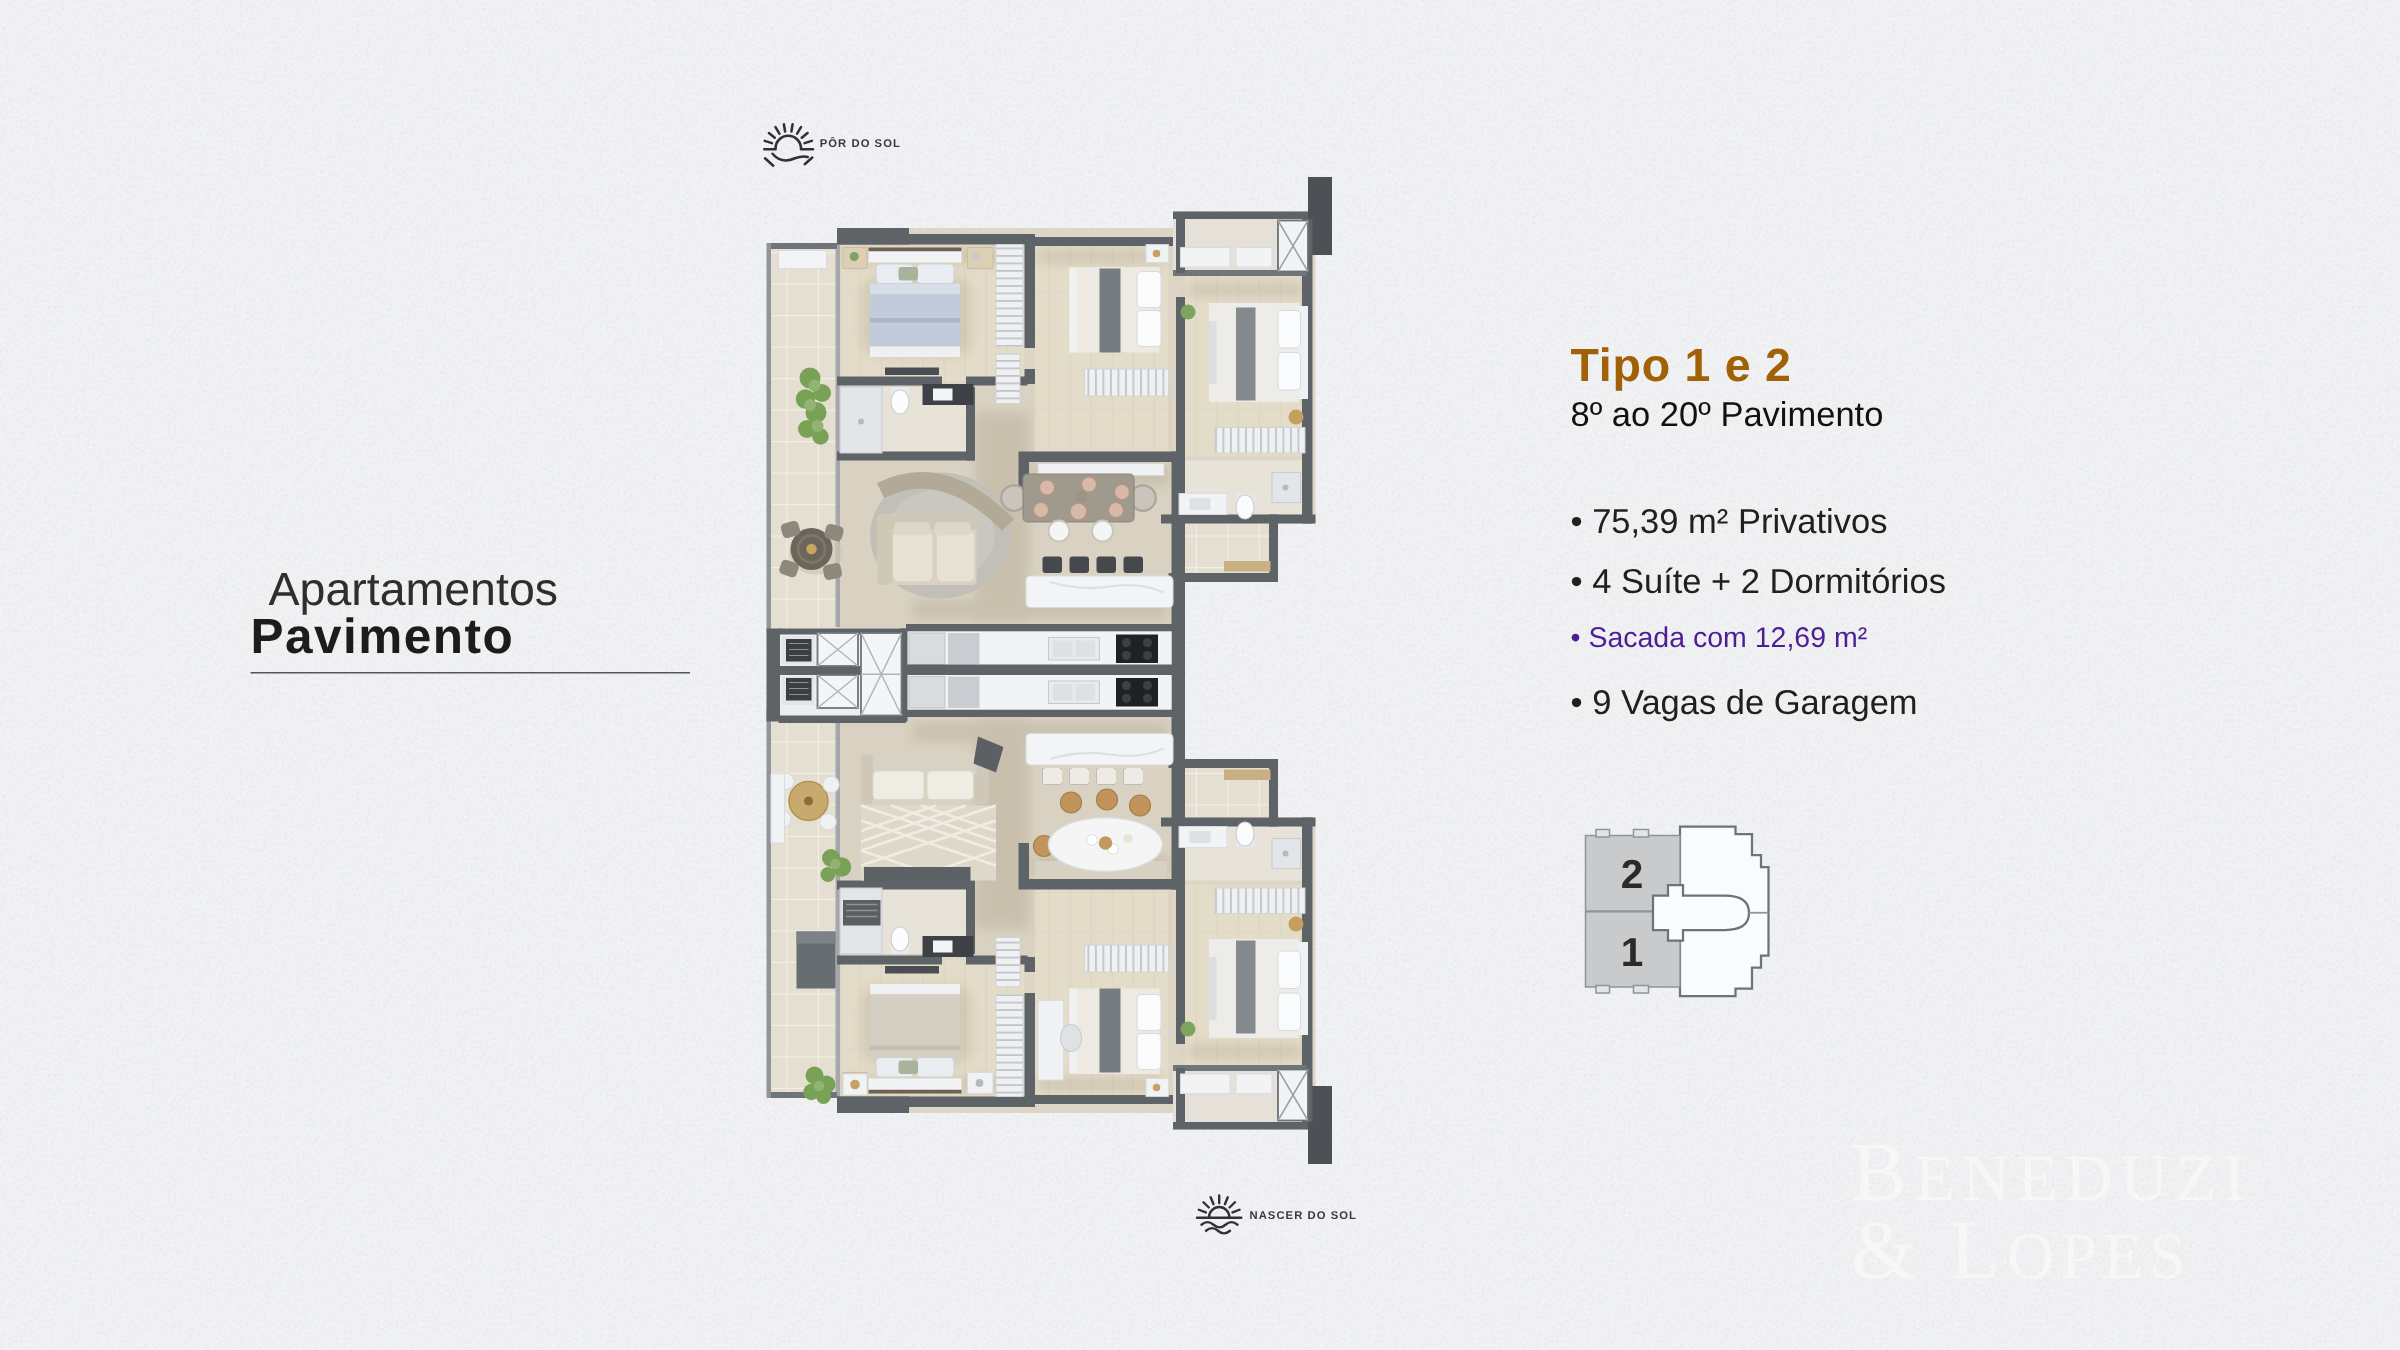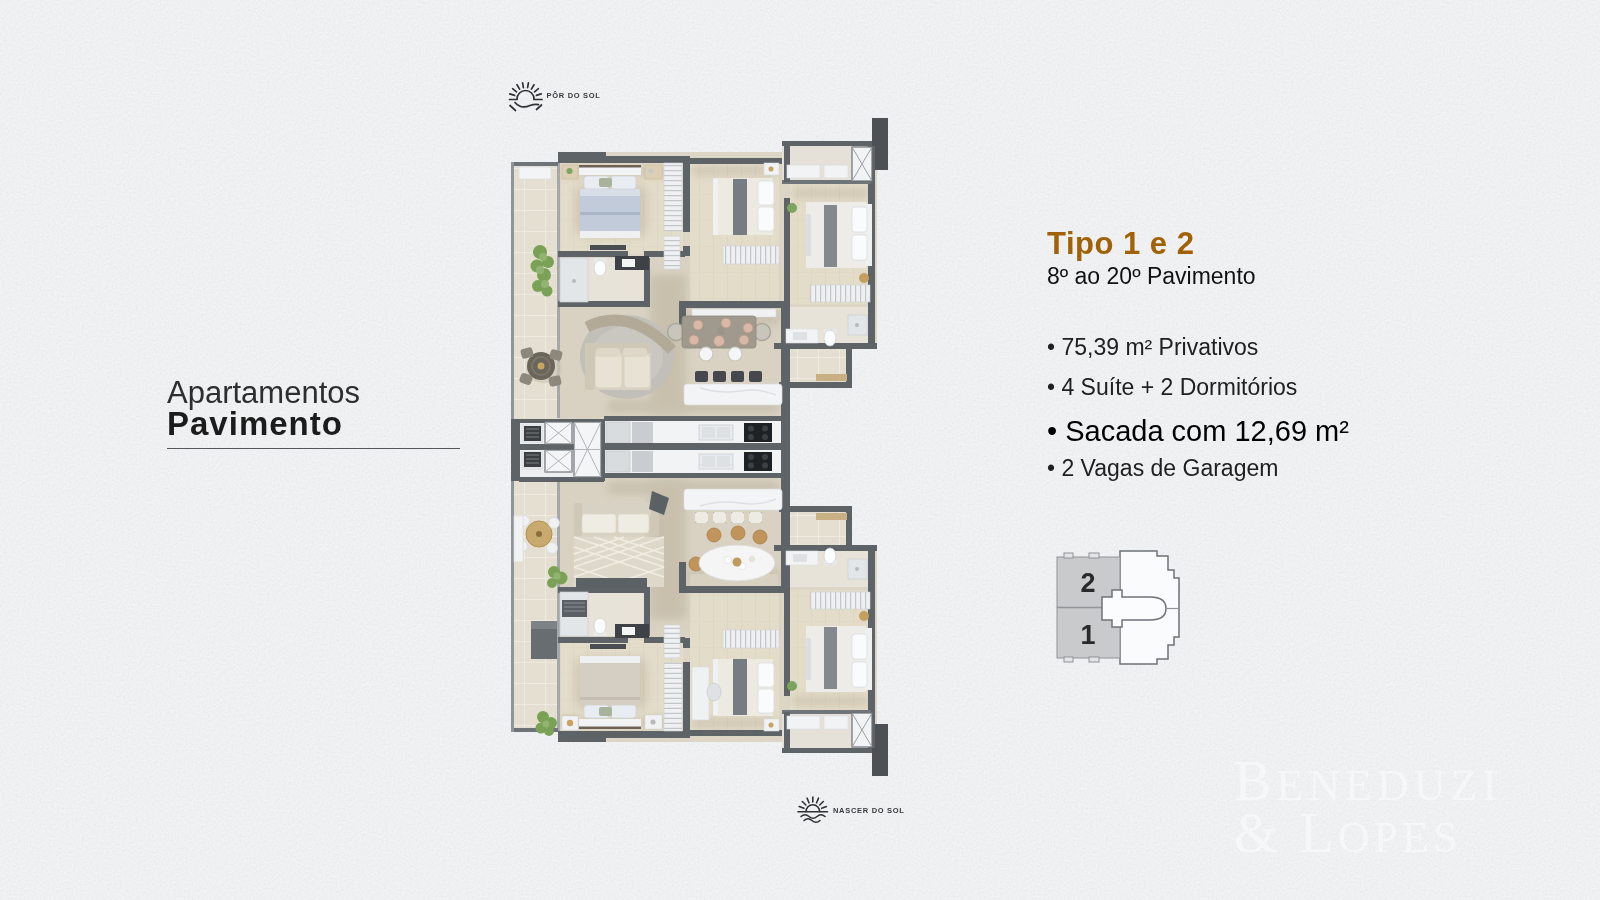--- a/index.html
+++ b/index.html
@@ -316,21 +316,21 @@
 <path d="M821.7,808.3 L826.4,806.5 M819.7,805.0 L823.3,801.5 M816.6,802.8 L818.5,798.2 M812.8,802.0 L812.8,797.0 M809.0,802.8 L807.1,798.2 M805.9,805.0 L802.3,801.5 M803.9,808.3 L799.2,806.5" stroke-width="1.6"></path>
 <path d="M798,811.8 H827.5" stroke-width="1.6"></path>
 <path d="M801,816.5 q4,-3.5 8,0 q4,3.5 8,0 q4,-3.5 8,0" stroke-width="1.6"></path>
 <path d="M804,820.5 q4,-3.5 8,0 q4,3.5 8,0" stroke-width="1.6"></path>
 </g>
 <text x="546.5" y="98" font-size="7.5" font-weight="bold" letter-spacing="0.7" fill="#38393c" font-family="Liberation Sans, sans-serif">PÔR DO SOL</text>
 <text x="833" y="812.5" font-size="7.5" font-weight="bold" letter-spacing="0.7" fill="#38393c" font-family="Liberation Sans, sans-serif">NASCER DO SOL</text>
 </g>
 </svg>
 
-<div class="t" style="left:167px;top:375px;font-size:31px;color:#2e2e2e">Apartamentos</div>
+<div class="t" style="left:179px;top:375px;font-size:31px;color:#2e2e2e">Apartamentos</div>
 <div class="t" style="left:167px;top:405px;font-size:33px;font-weight:800;letter-spacing:1px;color:#1c1c1c">Pavimento</div>
 <div class="t" style="left:167px;top:448px;width:293px;border-top:1.5px solid #55565a"></div>
 <div class="t" style="left:1047px;top:226px;font-size:31px;font-weight:800;color:#a16207;letter-spacing:0.5px">Tipo 1 e 2</div>
 <div class="t" style="left:1047px;top:263px;font-size:23px;font-weight:400;color:#111">8º ao 20º Pavimento</div>
 <div class="t" style="left:1047px;top:334px;font-size:23px;color:#202020">• 75,39 m² Privativos</div>
 <div class="t" style="left:1047px;top:374px;font-size:23px;color:#202020">• 4 Suíte + 2 Dormitórios</div>
-<div class="t" style="left:1047px;top:415px;font-size:29px;color:#000000">• Sacada com 12,69 m²</div>
-<div class="t" style="left:1047px;top:455px;font-size:23px;color:#202020">• 2 Vagas de Garagem</div>
+<div class="t" style="left:1047px;top:415px;font-size:19px;color:#4c1d95">• Sacada com 12,69 m²</div>
+<div class="t" style="left:1047px;top:455px;font-size:23px;color:#202020">• 9 Vagas de Garagem</div>
 
 </body></html>

